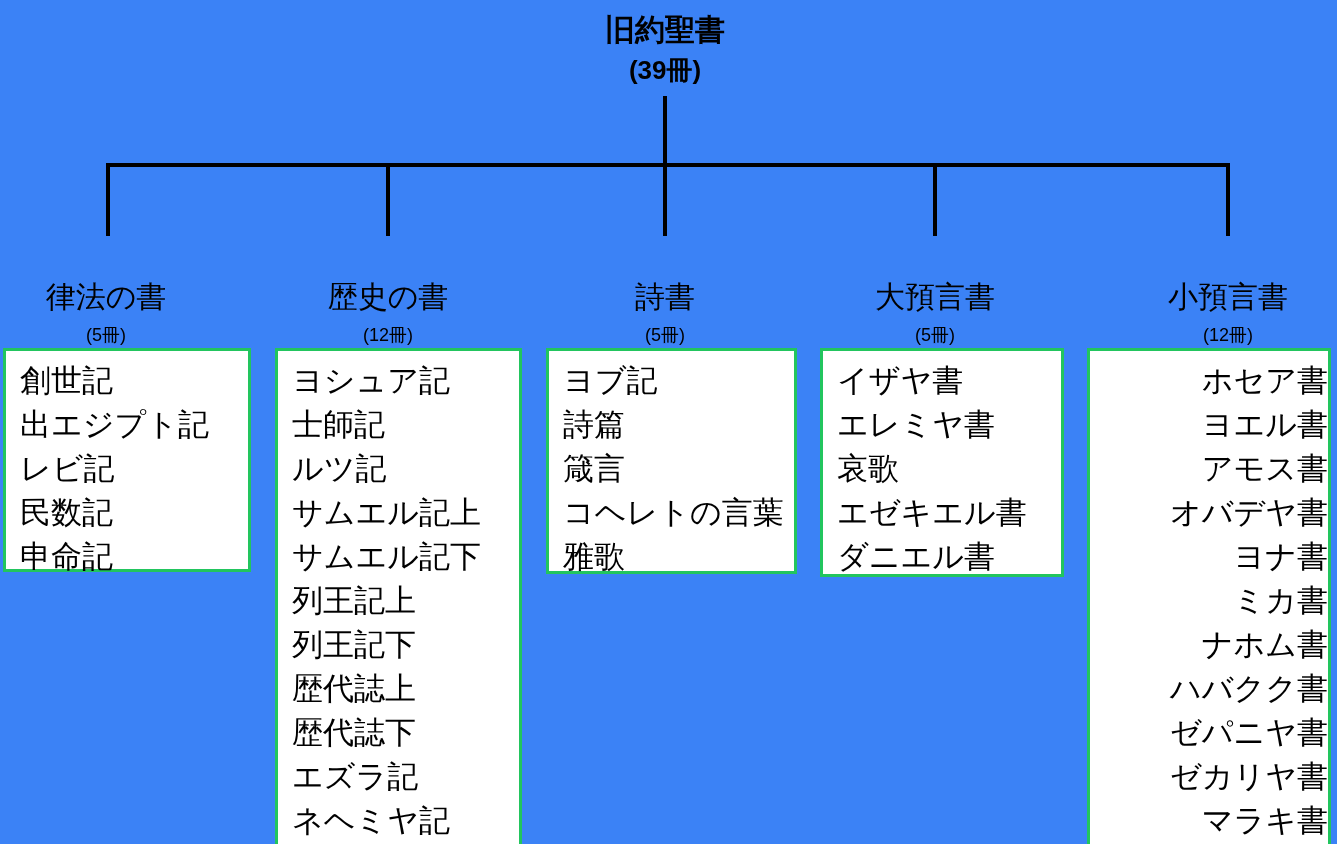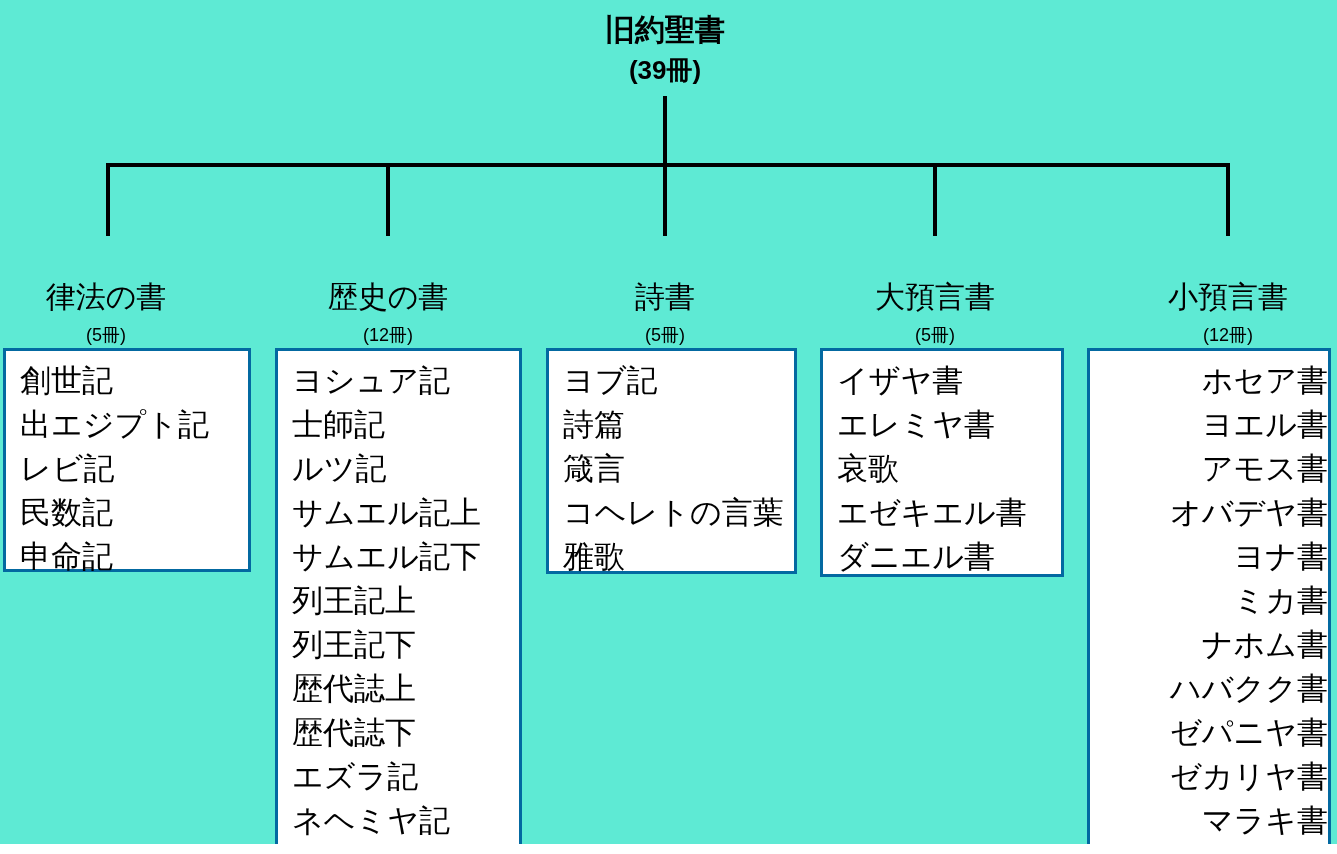--- a/index.html
+++ b/index.html
@@ -8,21 +8,21 @@
     background: #ffffff;
   }
   body {
     font-family: "Liberation Sans", "DejaVu Sans", sans-serif;
     color: #000000;
   }
   #canvas {
     position: relative;
     width: 1337px;
     height: 844px;
-    background: #5eead4;
+    background: #3b82f6;
     overflow: hidden;
   }
 
   
   .root-title {
     position: absolute;
     left: 530px;
     top: 10px;
     width: 270px;
     text-align: center;
@@ -53,21 +53,21 @@
     margin-top: 26px;
   }
   .col-head .count {
     font-size: 18px;
     display: block;
   }
 
   
   .book-box {
     position: absolute;
-    border: 3px solid #0369a1;
+    border: 3px solid #22c55e;
     background: #ffffff;
     box-sizing: border-box;
     padding: 8px 0 6px 14px;
   }
   .book-item {
     font-size: 31px;
     line-height: 44px;
     white-space: nowrap;
   }
 </style>

